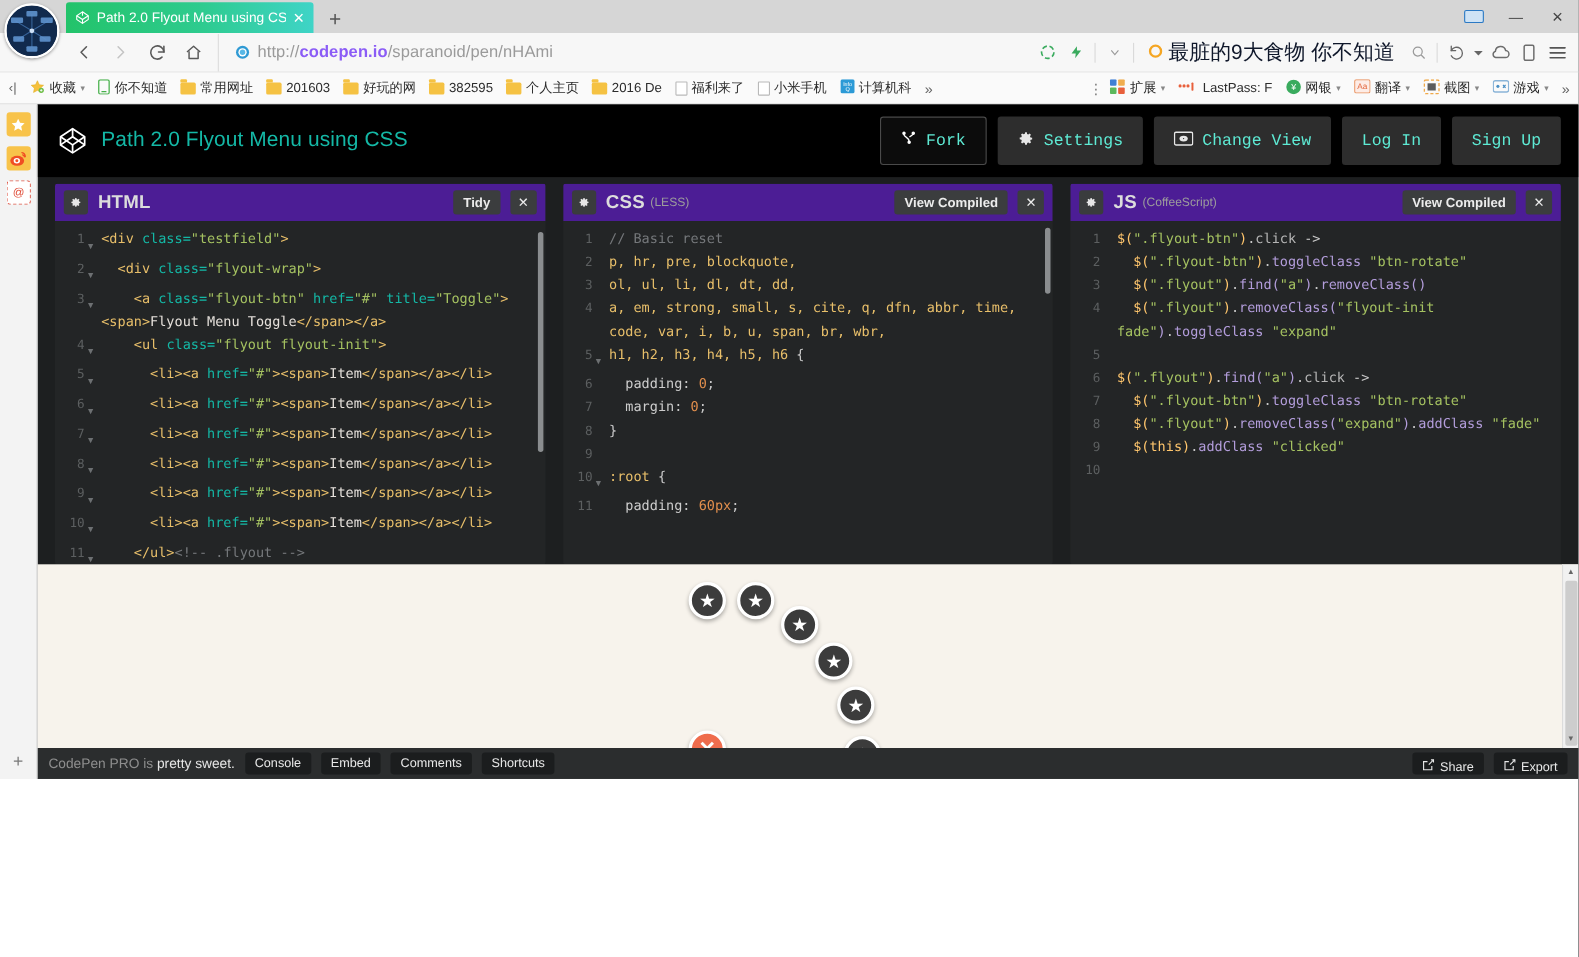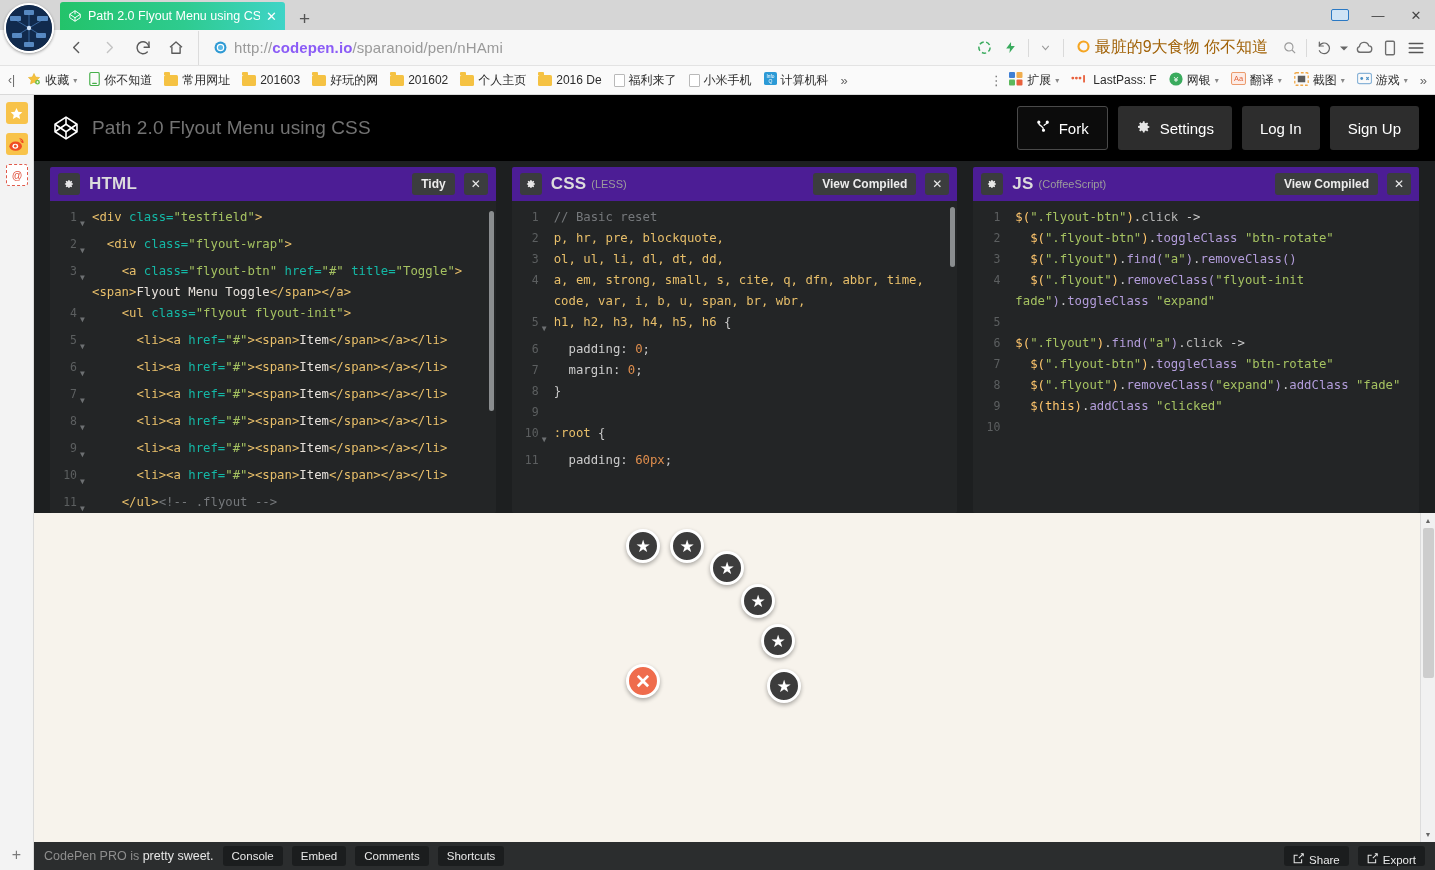--- a/index.html
+++ b/index.html
@@ -5,21 +5,21 @@
   * { box-sizing: border-box; margin:0; padding:0; }
   html,body { width:1435px; height:870px; overflow:hidden; }
   body {
     font-family: "Liberation Sans", sans-serif;
     background:#ffffff;
     font-size:13px;
     color:#222;
   }
 
   
-  .browser { width:1435px; height:870px; position:relative; background:#f2f2f2; }
+  .browser { width:1435px; height:708px; position:relative; background:#f2f2f2; }
 
   .tabstrip {
     height:30px; background:#d6d6d6; display:flex; align-items:flex-end;
     position:relative; padding-left:60px;
   }
   .logo-badge {
     position:absolute; left:4px; top:3px; width:50px; height:50px; border-radius:50%;
     background:radial-gradient(circle at 40% 35%, #1b3a63 0%, #0d2241 70%, #081a33 100%);
     border:2px solid #fff; box-shadow:0 1px 3px rgba(0,0,0,.4); z-index:20;
     overflow:hidden;
@@ -56,21 +56,21 @@
   .urlbar {
     flex:1; height:34px; display:flex; align-items:center; gap:6px;
     border-left:1px solid #dcdcdc; padding-left:14px; margin-left:6px;
   }
   .url-fav { width:15px;height:15px;flex:0 0 15px; }
   .url-text { font-size:15px; color:#9a9a9a; letter-spacing:.1px; }
   .url-text b { color:#8b5cf6; font-weight:700; }
   .nav-right { display:flex; align-items:center; gap:0; padding-right:6px; }
   .nav-right .ic { width:26px;height:34px;display:flex;align-items:center;justify-content:center;cursor:pointer;color:#777;}
   .searchbox { display:flex;align-items:center;gap:4px; padding:0 8px; max-width:300px;}
-  .searchbox .st { font-size:16px;color:#a16207; white-space:nowrap;}
+  .searchbox .st { font-size:19px;color:#0f172a; white-space:nowrap;}
   .vsep { width:1px;height:18px;background:#dadada;margin:0 4px; }
 
   
   .bkbar {
     height:29px; background:#fafafa; display:flex; align-items:center;
     border-bottom:1px solid #d9d9d9; font-size:12px; color:#333; padding:0 2px;
     overflow:hidden; position:relative;
   }
   .bk { display:flex;align-items:center;gap:4px; padding:2px 6px; white-space:nowrap; cursor:pointer;}
   .bk .cap { font-size:12px; color:#2c2c2c; }
@@ -96,28 +96,28 @@
   .cp {
     position:absolute; left:34px; top:95px; right:0; bottom:0;
     background:#1d1f20; display:flex; flex-direction:column;
   }
   .cp-header {
     height:66px; background:#000; display:flex; align-items:center; padding:0 0 0 18px; gap:12px;
     flex:0 0 66px;
   }
   .cp-logo { width:28px;height:28px;flex:0 0 28px; }
   .cp-titles { display:flex;flex-direction:column; justify-content:center; gap:2px; flex:1;}
-  .cp-title { font-size:19px;color:#737373;font-weight:400;letter-spacing:.1px;}
+  .cp-title { font-size:19px;color:#14b8a6;font-weight:400;letter-spacing:.1px;}
   .cp-by { font-size:11px;color:#8a8a8a;letter-spacing:.4px; }
   .cp-by b { color:#e6e6e6;font-weight:700;letter-spacing:0;font-size:11.5px;}
   .cp-actions { display:flex;align-items:center;gap:10px;padding-right:16px; }
   .cpbtn {
     height:44px; display:flex;align-items:center;justify-content:center;gap:8px;
-    background:#2d2d2d;color:#ffffff;border:0;border-radius:3px;padding:0 18px;
-    font-size:15px; cursor:pointer; font-family:Liberation Sans, sans-serif;
+    background:#2d2d2d;color:#5eead4;border:0;border-radius:3px;padding:0 18px;
+    font-size:15px; cursor:pointer; font-family:Liberation Mono, monospace;
   }
   .cpbtn.ghost { background:#0c0c0c; border:1px solid #4a4a4a; }
 
   
   .editors { display:flex; gap:16px; padding:6px 16px 0 16px; height:352px; flex:0 0 352px; }
   .pane { flex:1 1 0; background:#232526; border-radius:2px; display:flex;flex-direction:column; overflow:hidden; position:relative;}
   .pane-head { height:34px; background:#4c1d95; display:flex;align-items:center;padding:0 8px;gap:9px; flex:0 0 34px;}
   .gear-btn { width:22px;height:22px;border-radius:3px;background:#3a3c3d;display:flex;align-items:center;justify-content:center;cursor:pointer;}
   .pane-name { font-size:17px;color:#dcdcdc;font-weight:700;letter-spacing:.2px; }
   .pane-sub { font-size:11px;color:#9c9c9c; margin-left:-4px;}
@@ -348,21 +348,21 @@
     <div class="bk">
       <span class="folder"></span>
       <span class="cap">201603</span>
     </div>
     <div class="bk">
       <span class="folder"></span>
       <span class="cap">好玩的网</span>
     </div>
     <div class="bk">
       <span class="folder"></span>
-      <span class="cap">201602</span>
+      <span class="cap">382595</span>
     </div>
     <div class="bk">
       <span class="folder"></span>
       <span class="cap">个人主页</span>
     </div>
     <div class="bk">
       <span class="folder"></span>
       <span class="cap">2016 De</span>
     </div>
     <div class="bk">
@@ -515,20 +515,30 @@
           <span>Fork</span>
         </button>
         <button class="cpbtn">
           <span>
             <svg width="16" height="16" viewBox="0 0 24 24" fill="#e7e7e7">
                 <path d="M12 8a4 4 0 1 0 0 8 4 4 0 0 0 0-8zm0 6.2A2.2 2.2 0 1 1 12 9.8a2.2 2.2 0 0 1 0 4.4z"></path>
                 <path d="M20 13.2v-2.4l-2.3-.4a6 6 0 0 0-.7-1.7l1.3-1.9-1.7-1.7-1.9 1.3a6 6 0 0 0-1.7-.7L12.8 3.2h-2.4L10 5.5a6 6 0 0 0-1.7.7L6.4 4.9 4.7 6.6 6 8.5a6 6 0 0 0-.7 1.7l-2.3.4v2.4l2.3.4c.15.6.4 1.17.7 1.7l-1.3 1.9 1.7 1.7 1.9-1.3c.53.3 1.1.55 1.7.7l.4 2.3h2.4l.4-2.3c.6-.15 1.17-.4 1.7-.7l1.9 1.3 1.7-1.7-1.3-1.9c.3-.53.55-1.1.7-1.7z"></path>
               </svg>
           </span>
           <span>Settings</span>
+        </button>
+        <button class="cpbtn">
+          <span>
+            <svg width="18" height="14" viewBox="0 0 22 16" fill="none" stroke="#e7e7e7" stroke-width="1.5">
+                <rect x="0.9" y="0.9" width="20.2" height="14.2" rx="1.6"></rect>
+                <ellipse cx="11" cy="8" rx="4.6" ry="3.3" fill="#e7e7e7" stroke="none"></ellipse>
+                <circle cx="11" cy="8" r="1.5" fill="#2d2d2d"></circle>
+              </svg>
+          </span>
+          <span>Change View</span>
         </button>
         <button class="cpbtn">Log In</button>
         <button class="cpbtn">Sign Up</button>
       </div>
     </div>
 
     <div class="editors">
 
       <div class="pane">
         <div class="pane-head">

